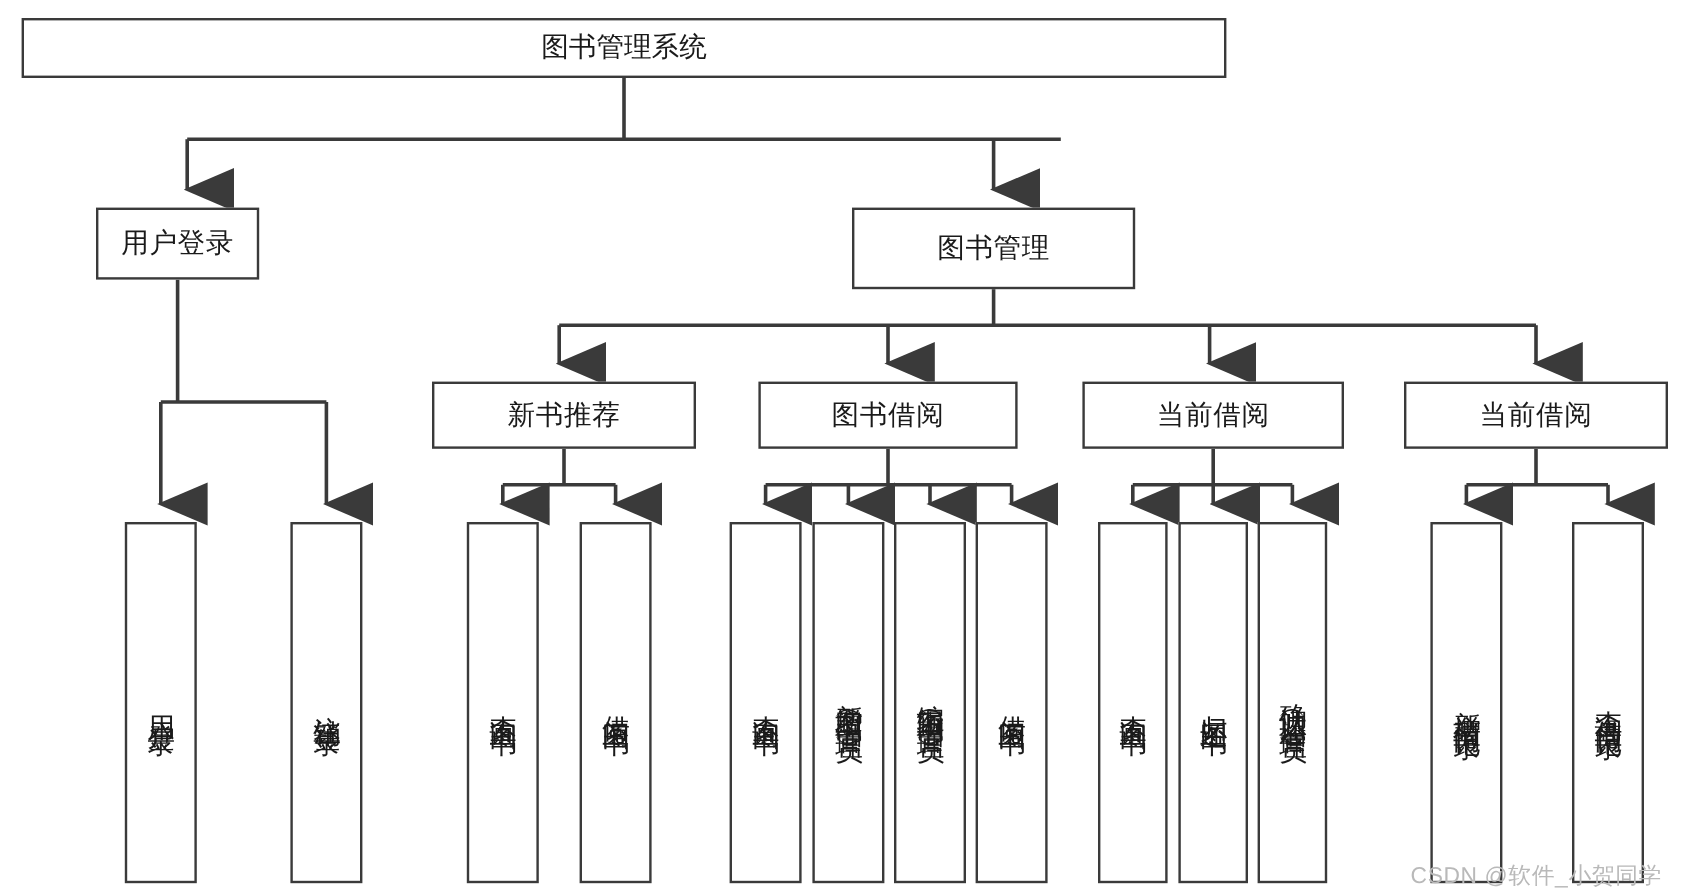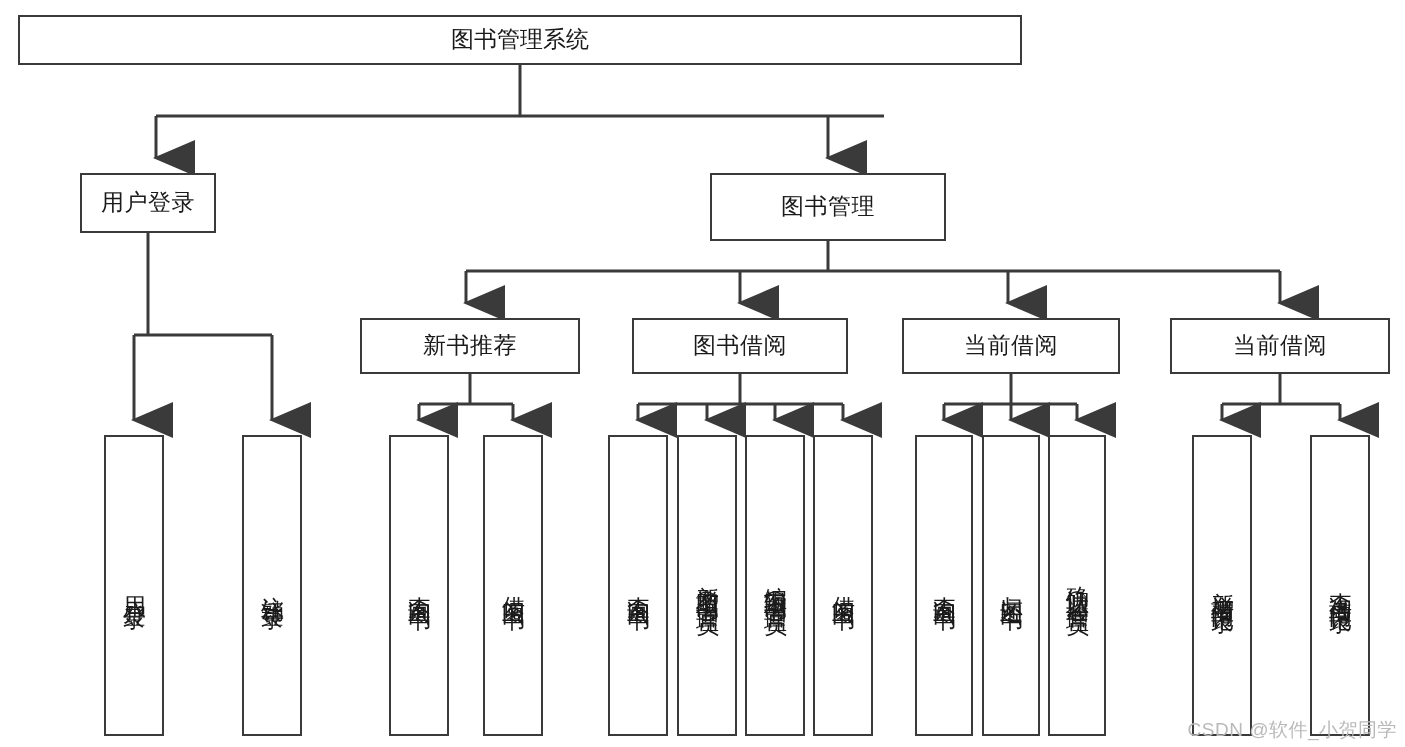--- a/index.html
+++ b/index.html
@@ -54,21 +54,21 @@
   .node.v .vtext {
     writing-mode: vertical-rl;
     text-orientation: upright;
     line-height: 1.04;
     letter-spacing: 4px;
     white-space: nowrap;
     display: block;
   }
   .watermark {
     position: absolute;
-    right: 8px;
+    right: 20px;
     bottom: 4px;
     font-size: 19px;
     color: #b9b9b9;
     letter-spacing: 0.5px;
     white-space: nowrap;
     font-family: "Liberation Sans", "DejaVu Sans", sans-serif;
   }
 </style>
 </head>
 <body>

